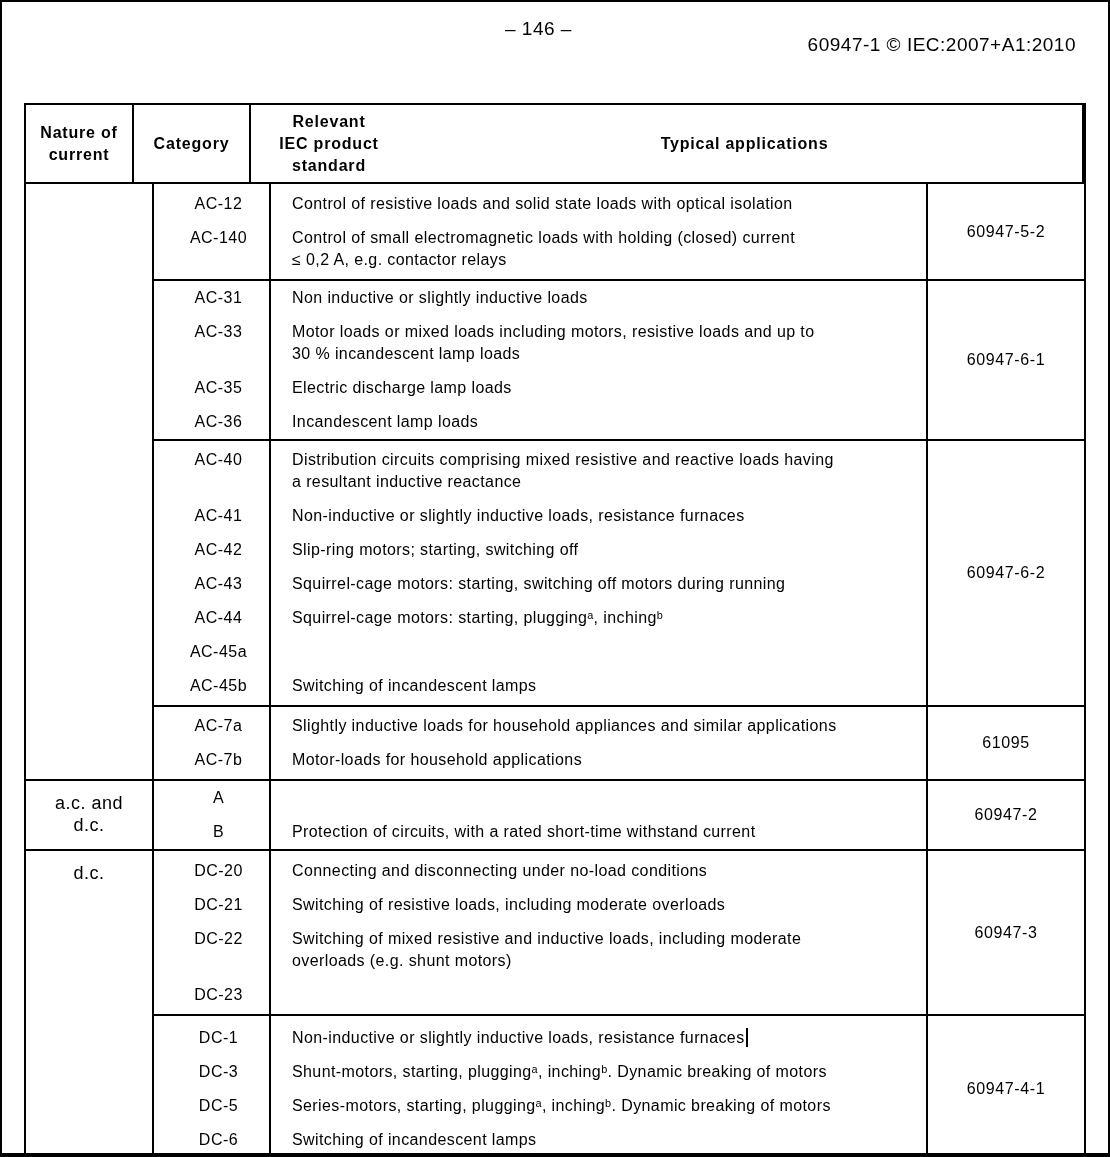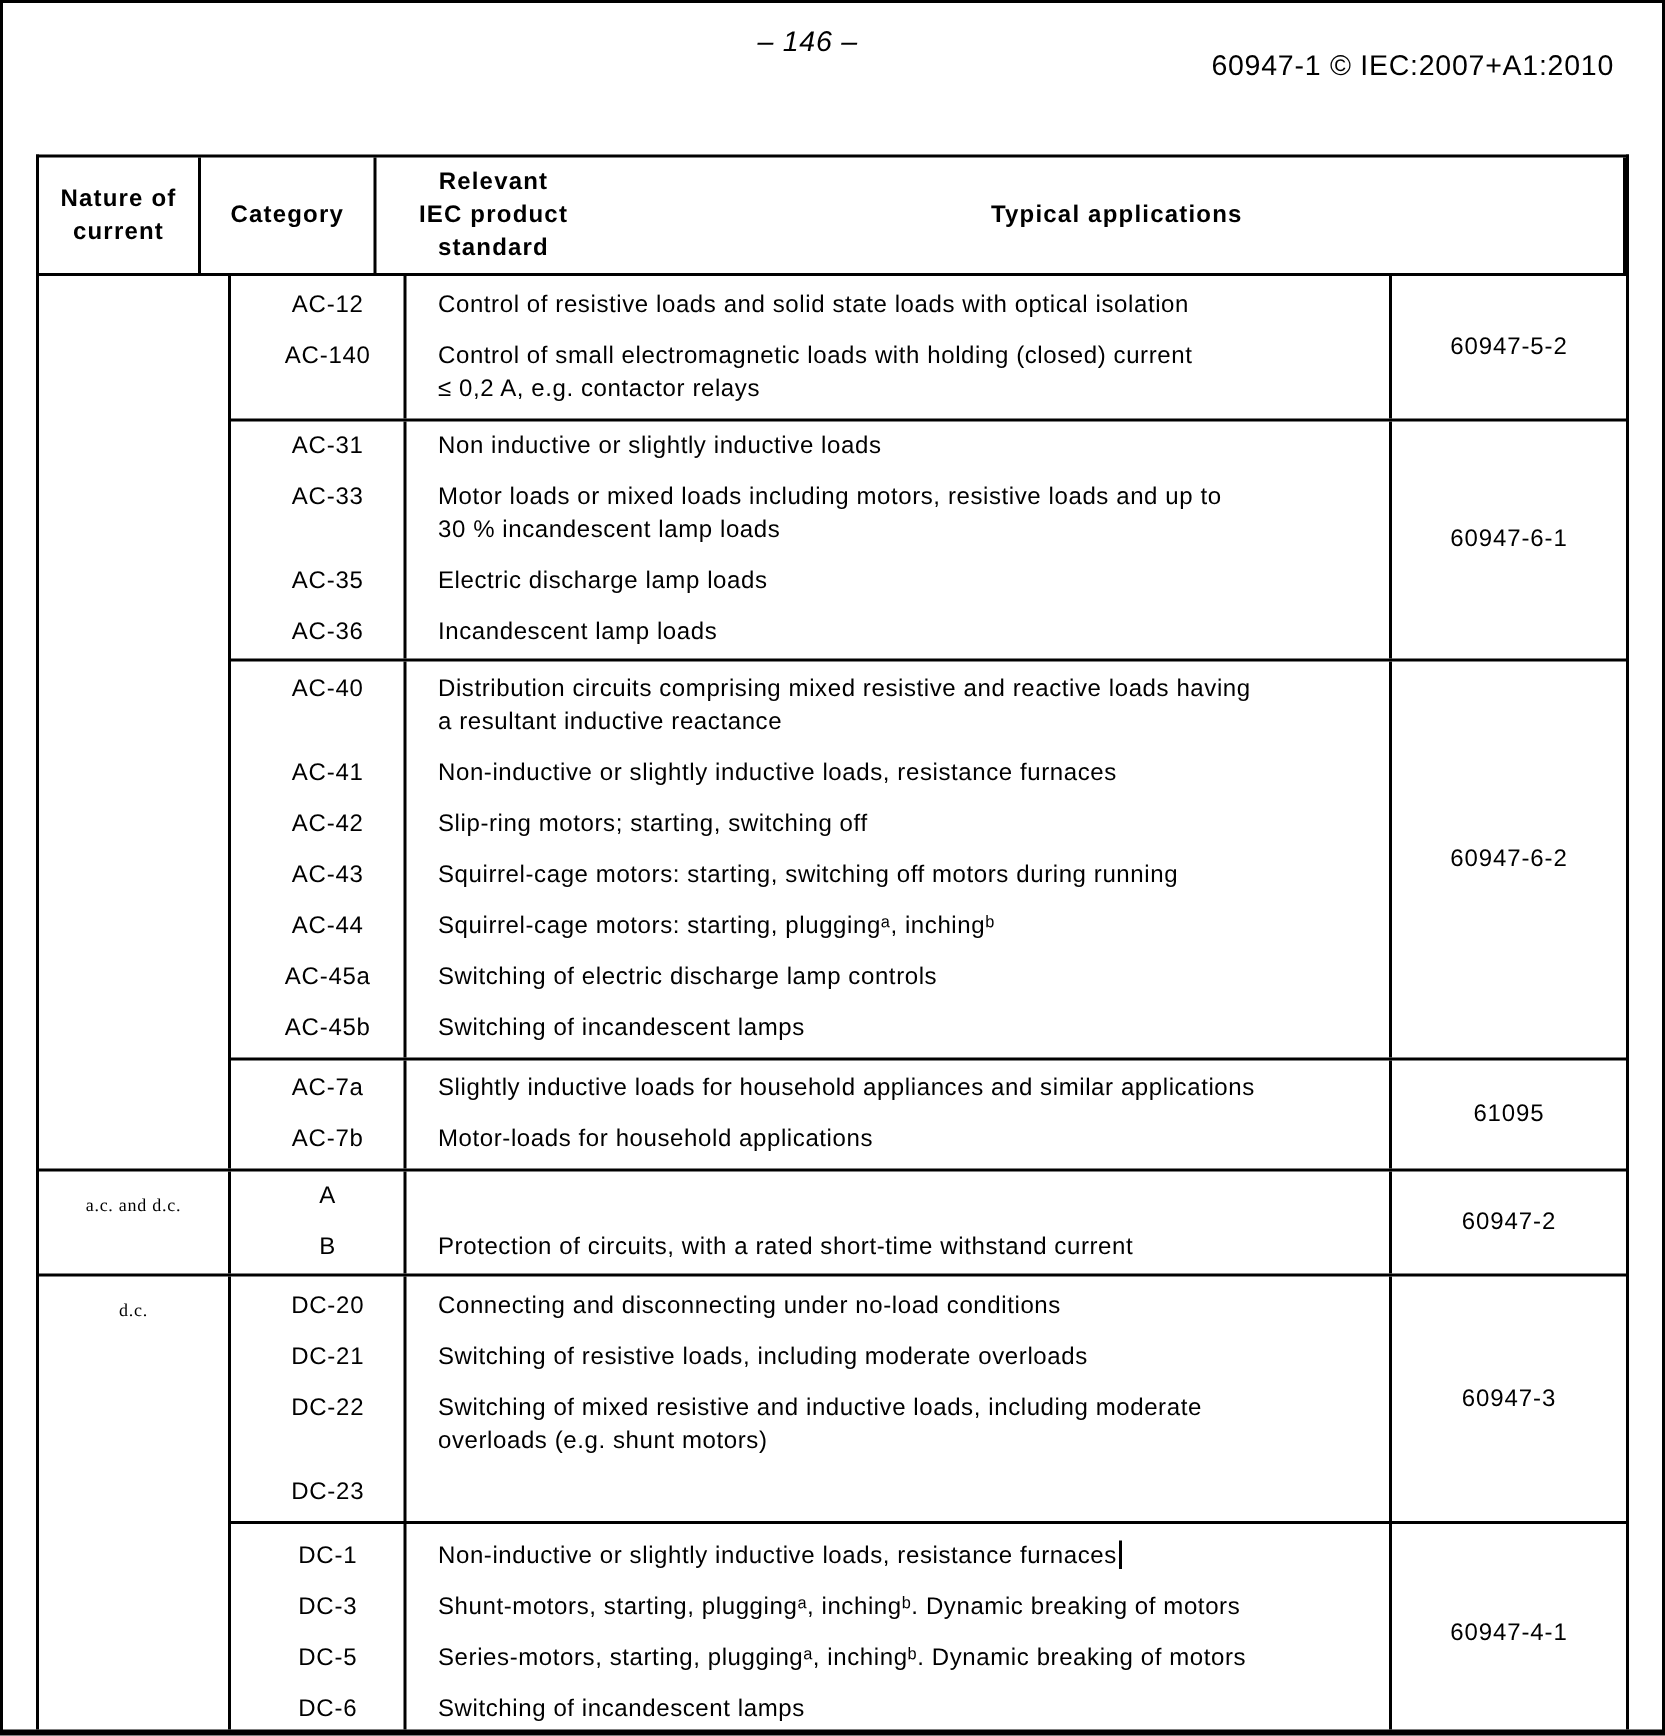--- a/index.html
+++ b/index.html
@@ -7,21 +7,21 @@
     width:1110px; height:1157px; overflow:hidden; background:#ffffff;
     font-family:"Liberation Sans","DejaVu Sans",sans-serif; color:#000;
     position:relative;
   }
   .page {
     position:absolute; inset:0; box-sizing:border-box;
     border:2px solid #000; border-bottom-width:4px; overflow:hidden;
     background:#fff;
   }
   
-  .page-number { position:absolute; left:503px; top:16px; font-size:19px; letter-spacing:0.5px;font-style:italic; }
+  .page-number { position:absolute; left:503px; top:16px; font-size:19px; letter-spacing:0.5px; }
   .doc-ref    { position:absolute; right:32px; top:32px; font-size:19px; letter-spacing:0.5px; }
 
   
   .table {
     position:absolute; left:22px; top:101px; width:1062px; box-sizing:border-box;
     border:2px solid #000; border-bottom:none;
   }
   .header-row { display:flex; height:77px; border-bottom:2px solid #000; }
   .hc {
     display:flex; align-items:center; justify-content:center; text-align:center;
@@ -31,21 +31,21 @@
   .c1 { width:106px; border-right:2px solid #000; flex:none; }
   .c2 { width:115px; border-right:2px solid #000; flex:none; }
   .c3 { flex:1; border-right:2px solid #000; min-width:0; }
   .c4 { width:156px; flex:none; }
 
   .section { display:flex; align-items:stretch; }
   .section + .section { border-top:2px solid #000; }
   .nature {
     width:106px; flex:none; border-right:2px solid #000;
     text-align:center; padding:11px 10px 0 10px; box-sizing:content-box;
-    font-size:12px; line-height:22px; letter-spacing:0.5px;font-family:Liberation Serif, serif;
+    font-size:18px; line-height:22px; letter-spacing:0.5px;
   }
   .nature-inner { width:86px; margin:0 auto; }
   .groups { flex:1; display:flex; flex-direction:column; min-width:0; }
   .group { display:flex; align-items:stretch; }
   .group + .group { border-top:2px solid #000; }
   .group-left {
     flex:1; min-width:0; position:relative;
     display:flex; flex-direction:column; justify-content:center;
   }
   .group-left::before {
@@ -152,21 +152,20 @@
             <div class="row">
               <div class="cat">AC-43</div>
               <div class="app">Squirrel-cage motors: starting, switching off motors during running</div>
             </div>
             <div class="row">
               <div class="cat">AC-44</div>
               <div class="app">Squirrel-cage motors: starting, pluggingᵃ, inchingᵇ</div>
             </div>
             <div class="row">
               <div class="cat">AC-45a</div>
-              <div class="app">Switching of electric discharge lamp controls</div>
             </div>
             <div class="row">
               <div class="cat">AC-45b</div>
               <div class="app">Switching of incandescent lamps</div>
             </div>
           </div>
           <div class="std">60947-6-2</div>
         </div>
 
         <div class="group" style="min-height:72px">

